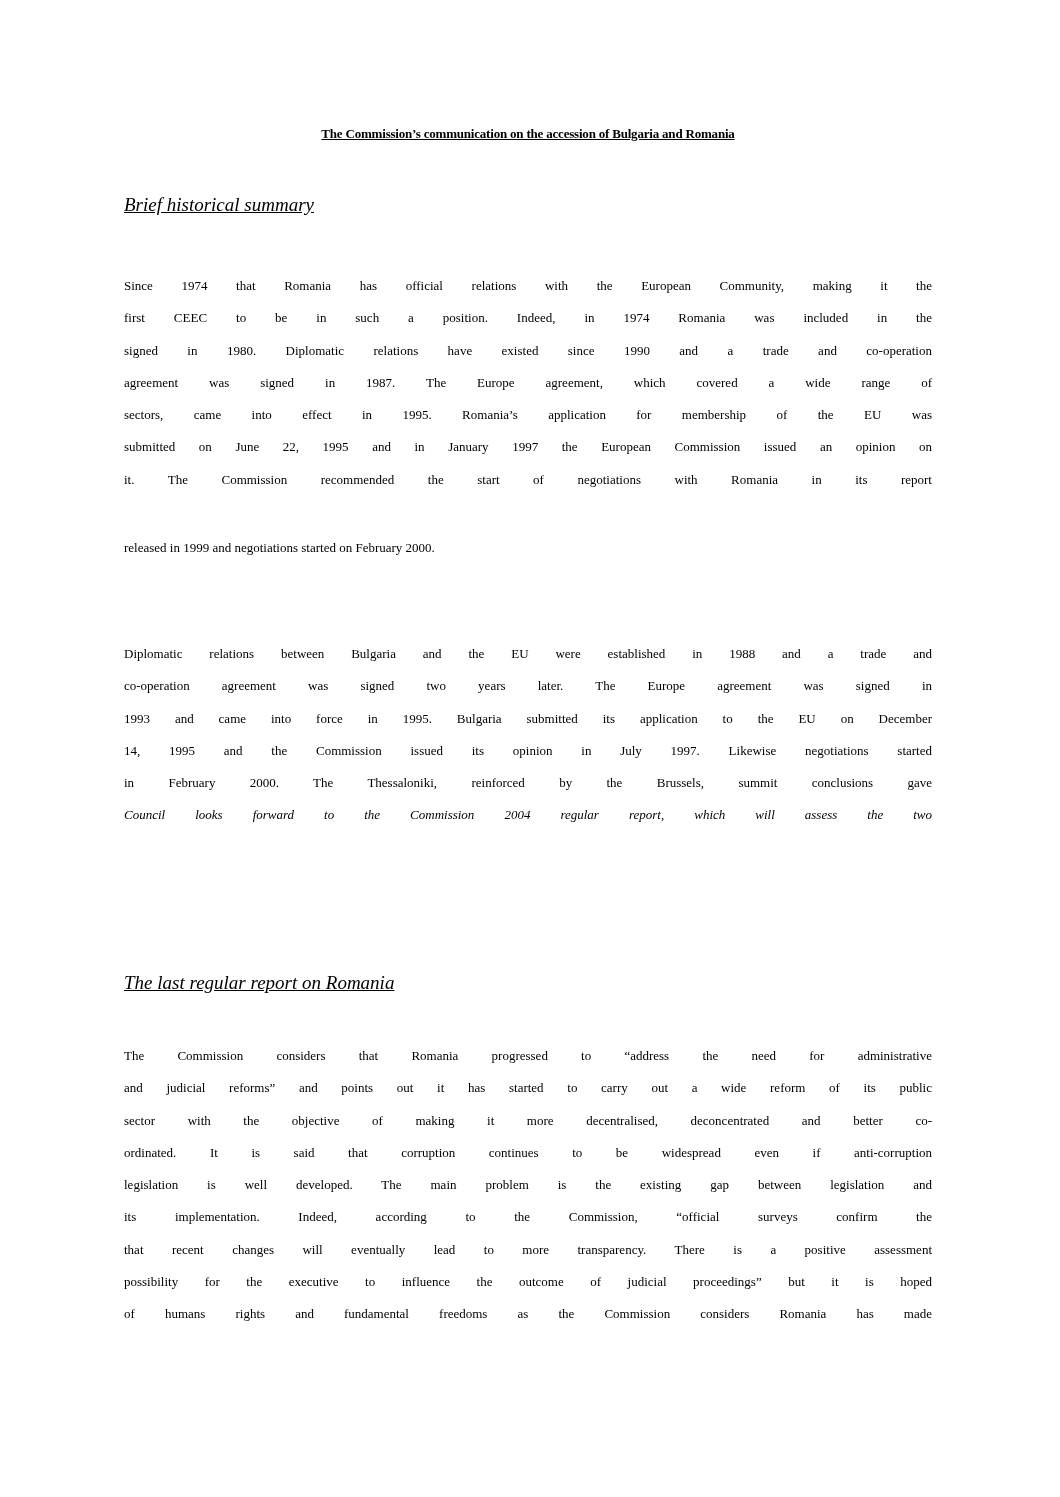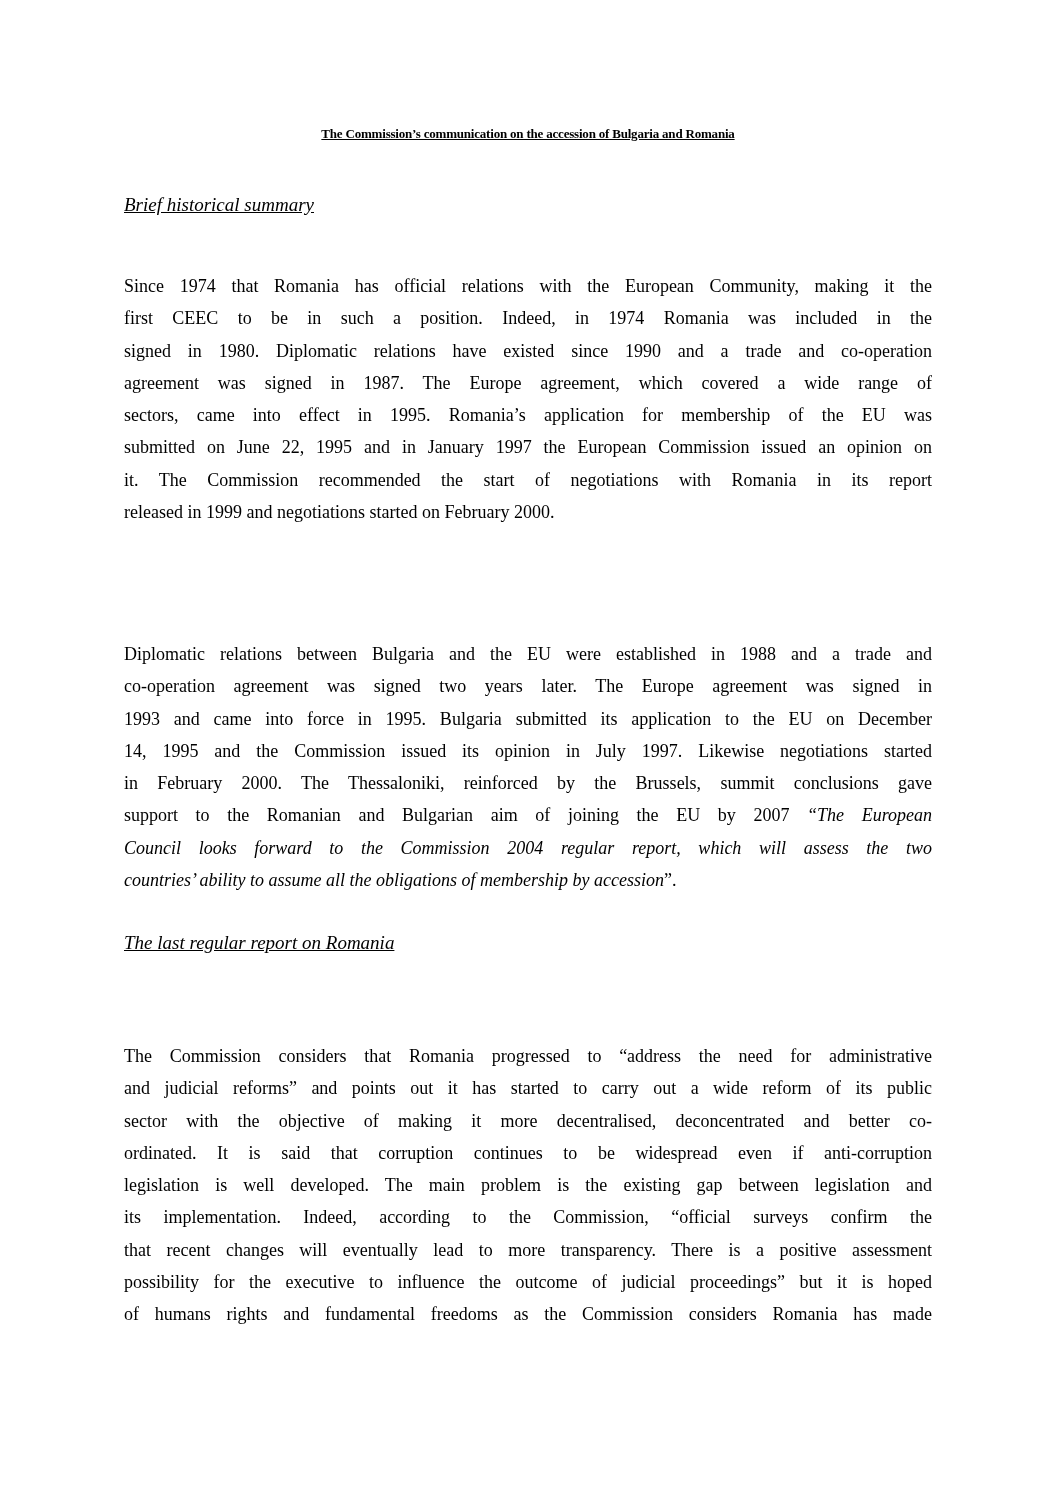--- a/index.html
+++ b/index.html
@@ -36,33 +36,34 @@
     position: absolute;
     left: 0;
     font-style: italic;
     font-size: 19px;
     text-decoration: underline;
   }
   .para {
     position: absolute;
     left: 0;
     width: 808px;
-    font-size: 18px;
+    font-size: 13px;
     line-height: 32.3px;
     text-align: justify;
   }
   .para .line {
     display: block;
     text-align: justify;
     text-align-last: justify;
     white-space: nowrap;
     height: 32.3px;
   }
   .para .line.last {
     text-align-last: left;
+    margin-top: 36px;
   }
   .it { font-style: italic; }
 </style>
 </head>
 <body>
 
 <div class="page">
 
   <div class="title">The Commission’s communication on the accession of Bulgaria and Romania</div>
 
@@ -78,26 +79,24 @@
     <span class="line">it.  The Commission recommended the start of negotiations with Romania in its report</span>
     <span class="line last">released in 1999 and negotiations started on February 2000.</span>
   </div>
 
   <div class="para" style="top:638px;">
     <span class="line">Diplomatic relations between Bulgaria and the EU were established in 1988 and a trade and</span>
     <span class="line">co-operation agreement was signed two years later.  The Europe agreement was signed in</span>
     <span class="line">1993 and came into force in 1995.  Bulgaria submitted its application to the EU on December</span>
     <span class="line">14, 1995 and the Commission issued its opinion in July 1997.  Likewise negotiations started</span>
     <span class="line">in February 2000.  The Thessaloniki, reinforced by the Brussels, summit conclusions gave</span>
-    <span class="line"><span>support to the Romanian and Bulgarian aim of joining the EU by 2007 </span><span class="it">“The European</span></span>
     <span class="line it">Council looks forward to the Commission 2004 regular report, which will assess the two</span>
-    <span class="line last"><span class="it">countries’ ability to assume all the obligations of membership by accession</span><span>”.</span></span>
   </div>
 
-  <div class="section-heading" style="top:932px;">The last regular report on Romania</div>
+  <div class="section-heading" style="top:972px;">The last regular report on Romania</div>
 
   <div class="para" style="top:1040px;">
     <span class="line">The Commission considers that Romania progressed to “address the need for administrative</span>
     <span class="line">and judicial reforms” and points out it has started to carry out a wide reform of its public</span>
     <span class="line">sector with the objective of making it more decentralised, deconcentrated and better co-</span>
     <span class="line">ordinated.  It is said that corruption continues to be widespread even if anti-corruption</span>
     <span class="line">legislation is well developed.  The main problem is the existing gap between legislation and</span>
     <span class="line">its implementation.  Indeed, according to the Commission, “official surveys confirm the</span>
     <span class="line">that recent changes will eventually lead to more transparency.  There is a positive assessment</span>
     <span class="line">possibility for the executive to influence the outcome of judicial proceedings” but it is hoped</span>

